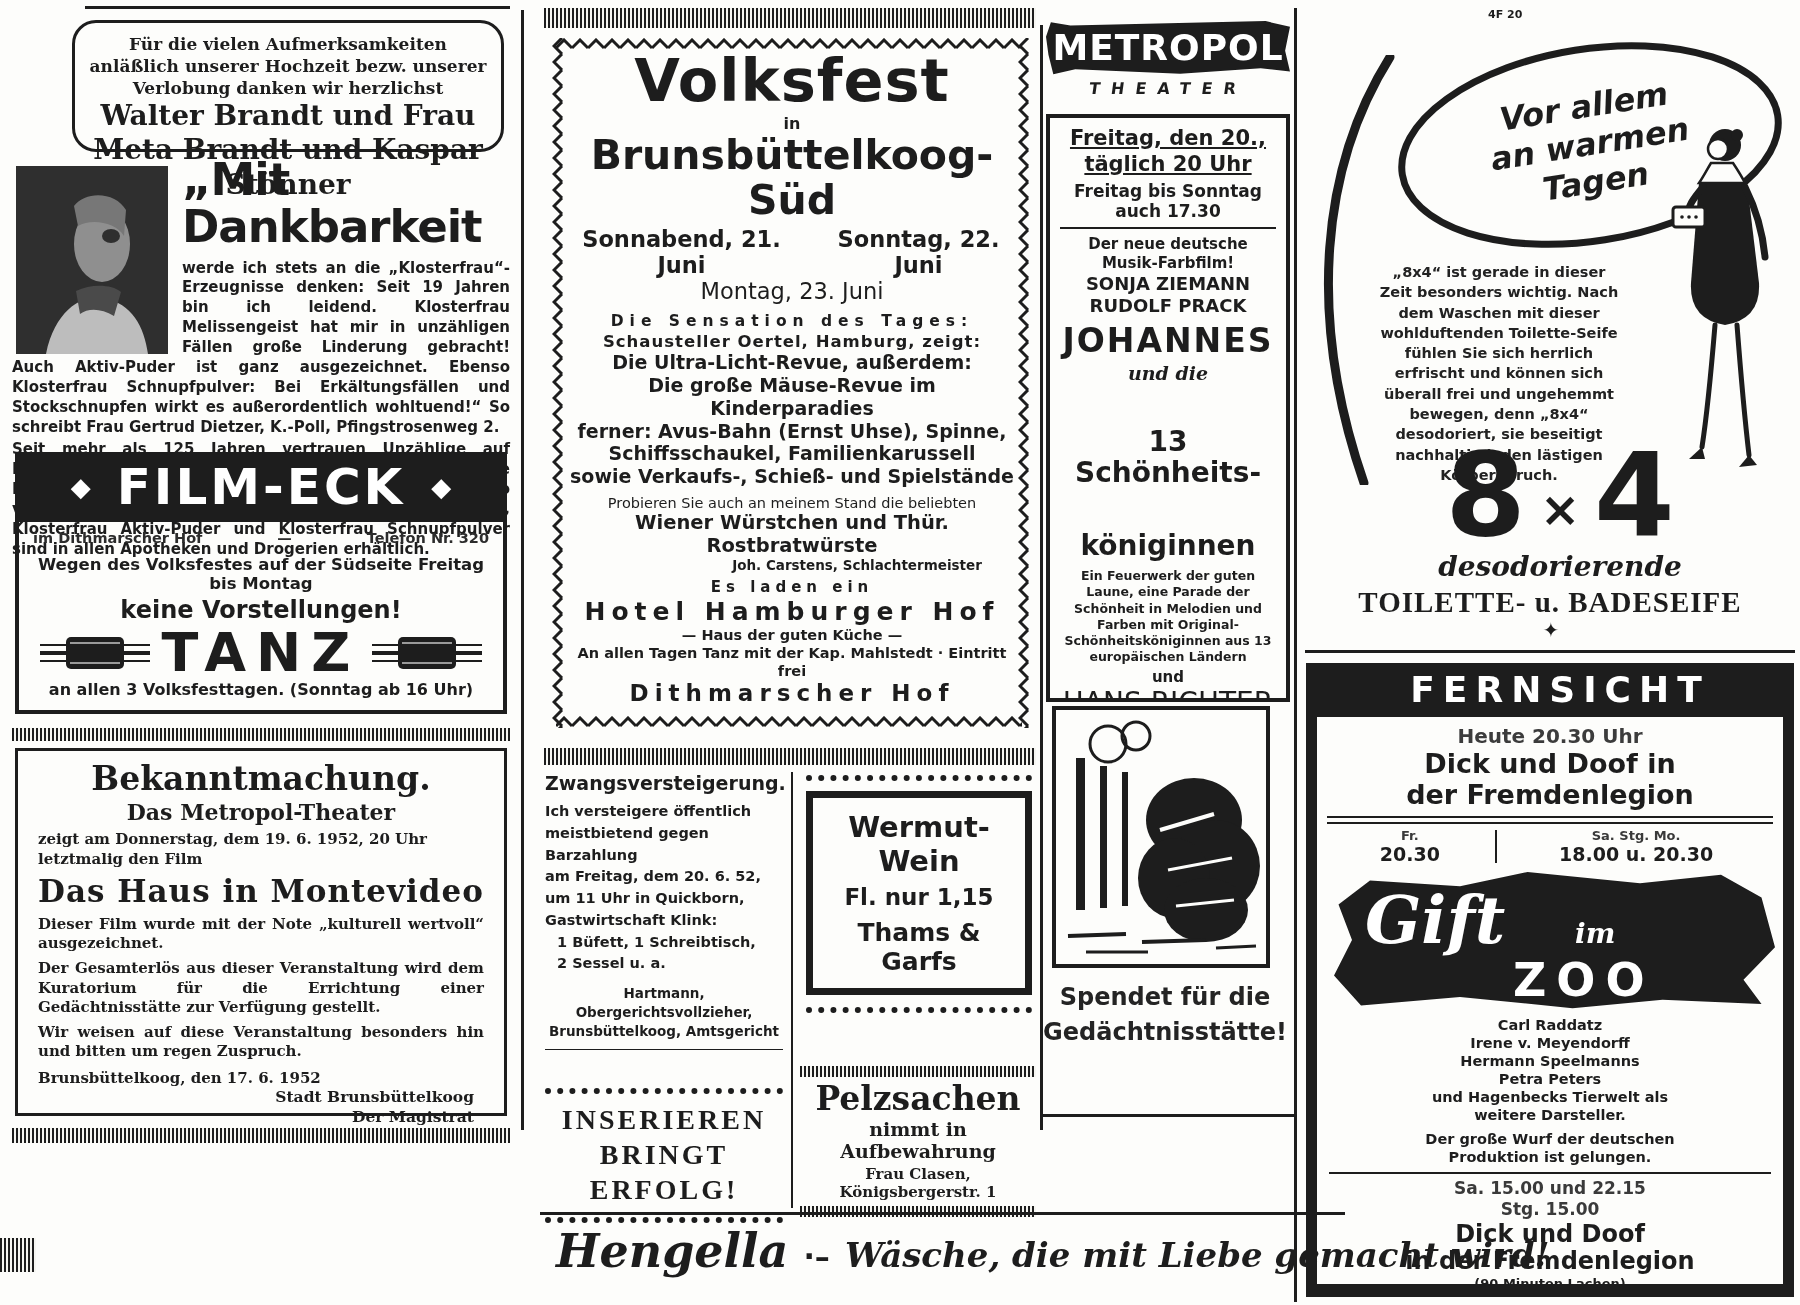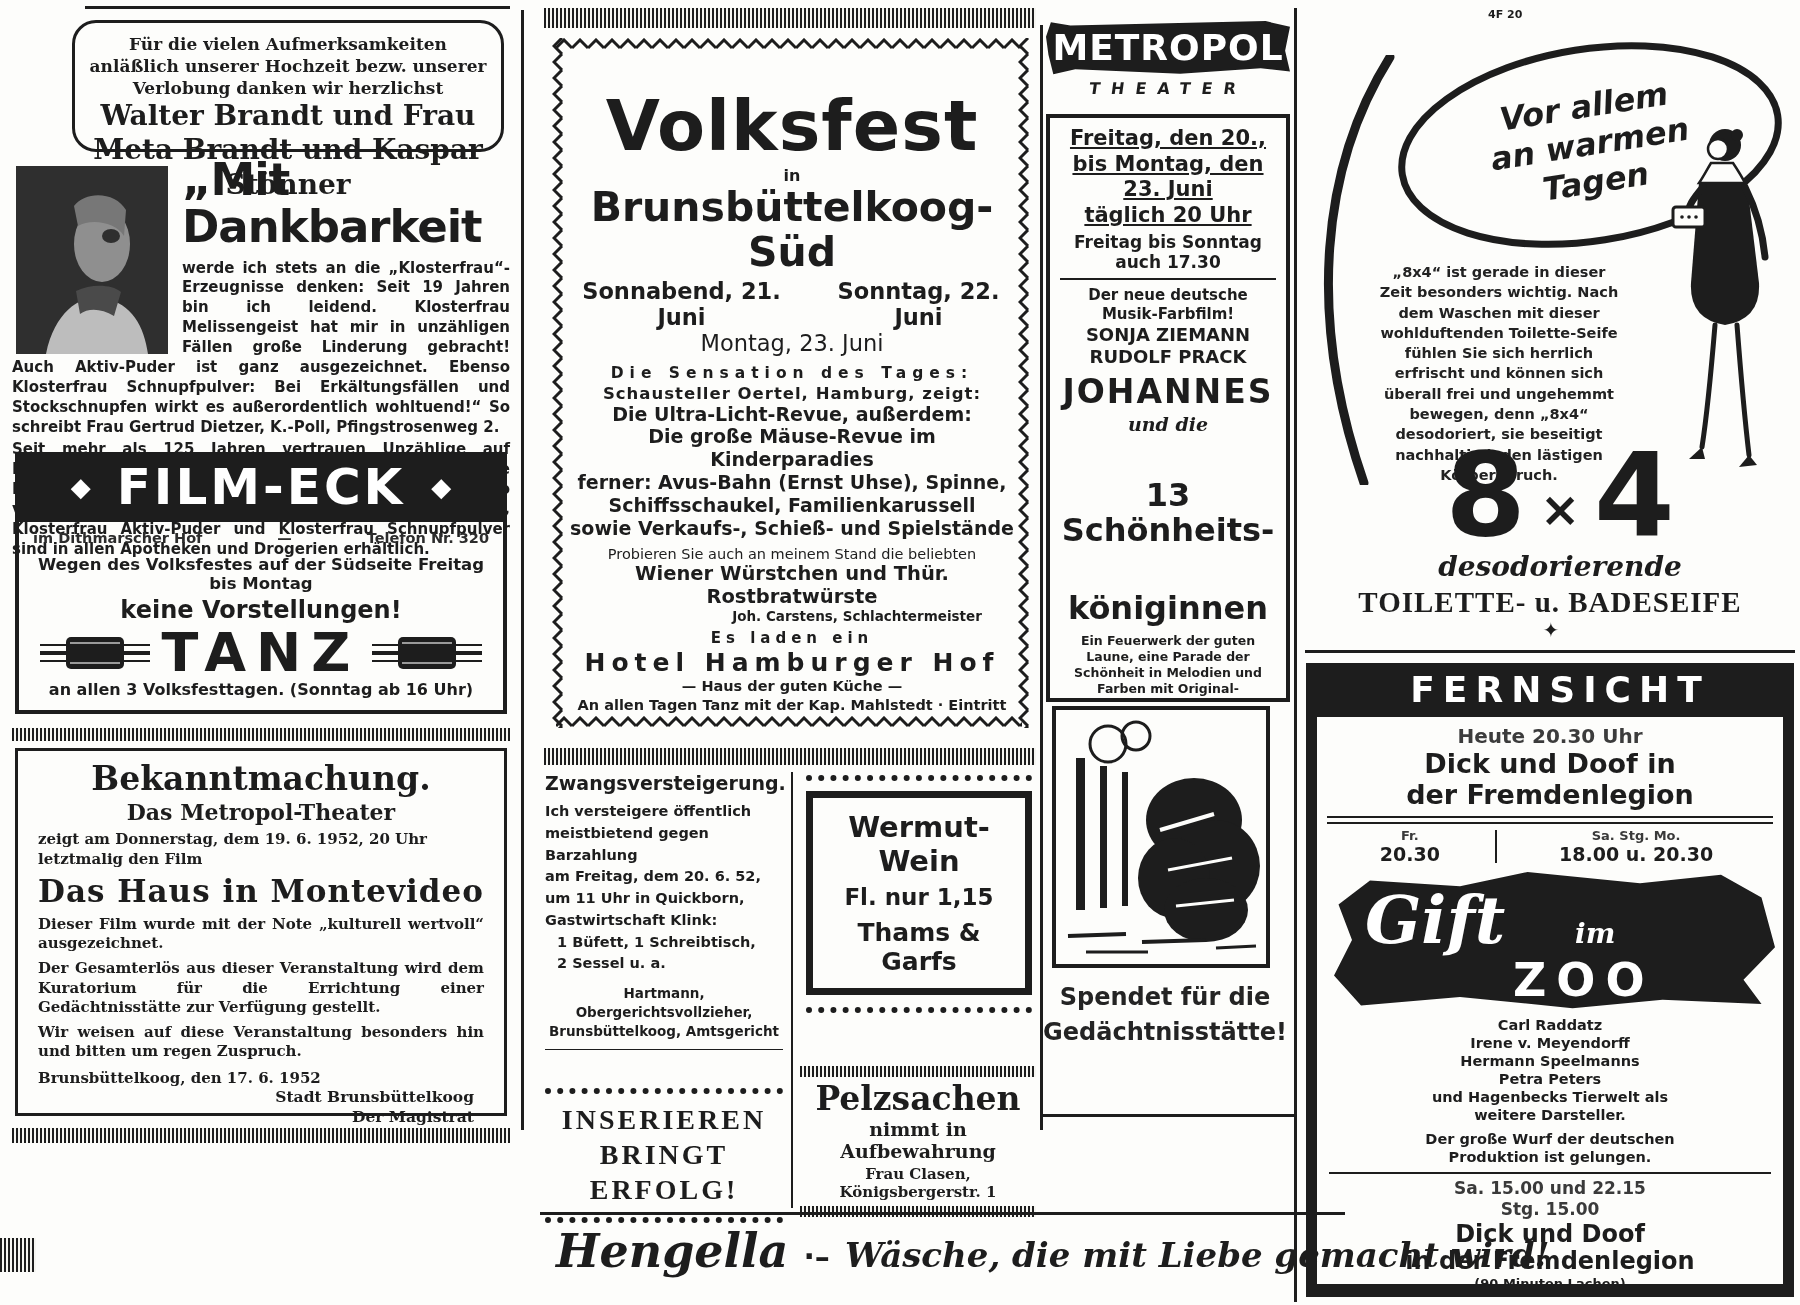--- a/index.html
+++ b/index.html
@@ -55,21 +55,21 @@
   #vline-sub { left:791px; top:772px; width:2px; height:436px; }
   #bottom-rule { left:540px; top:1212px; width:805px; height:3px; }
   #met-rule { left:1040px; top:1114px; width:256px; height:3px; }
   #right-rule { left:1305px; top:650px; width:490px; height:3px; }
 
   
   #hatch-c-top { left:544px; top:8px; width:492px; height:20px; }
   #hatch-c-mid { left:544px; top:748px; width:492px; height:17px; }
 
   #volksfest-ad { left:570px; top:50px; width:444px; height:664px; text-align:center; overflow:hidden; }
-  .v-title { font-size:70px; font-weight:800; line-height:1.05; letter-spacing:1px;margin-top:40px; }
+  .v-title { font-size:59px; font-weight:800; line-height:1.05; letter-spacing:1px; }
   .v-in { font-size:16px; font-weight:700; margin-top:2px; }
   .v-place { font-size:41px; font-weight:800; line-height:1.1; }
   .v-dates { display:flex; justify-content:center; gap:30px; font-size:22.5px; font-weight:800; margin-top:3px; }
   .v-date2 { font-size:22.5px; font-weight:400; }
   .v-sens { font-size:15.5px; font-weight:700; letter-spacing:6px; margin-top:8px; }
   .v-show { font-size:16.5px; font-weight:700; letter-spacing:1px; margin-top:2px; }
   .v-attr { font-size:19px; font-weight:800; line-height:1.2; }
   .v-s1 { font-size:14.5px; font-weight:400; margin-top:7px; }
   .v-s2 { font-size:19.5px; font-weight:800; }
   .v-s3 { font-size:13.5px; font-weight:700; padding-left:130px; }
@@ -115,21 +115,21 @@
     clip-path:polygon(0% 30%, 2% 4%, 10% 10%, 90% 2%, 100% 12%, 98% 55%, 100% 92%, 88% 86%, 55% 96%, 12% 88%, 3% 97%, 1% 62%); }
   .mb-theater { text-align:center; font-size:16px; font-weight:700; letter-spacing:11px; transform:skewX(-8deg); margin-top:3px; }
   #met-box { left:1046px; top:114px; width:244px; height:588px; border:4px solid #1d1d1d; padding:8px 8px 0; text-align:center; overflow:hidden; }
   .m-time { font-size:21px; font-weight:800; line-height:1.22;text-decoration:underline; }
   .m-extra { font-size:17px; font-weight:800; margin-top:4px; }
   .m-hr { border-top:2.5px solid #1d1d1d; margin:6px 2px; }
   .m-intro { font-size:15px; font-weight:700; line-height:1.25; }
   .m-star { font-size:18px; font-weight:800; line-height:1.25; }
   .m-film { font-size:33px; font-weight:800; letter-spacing:2px; margin-top:3px; }
   .m-conn { font-family:"DejaVu Serif",serif; font-style:italic; font-size:19px; font-weight:bold; margin:2px 0; }
-  .m-film2 { font-size:32px; font-weight:800; line-height:1.1;margin-top:43px; }
+  .m-film2 { font-size:28px; font-weight:800; line-height:1.1;margin-top:43px; }
   .m-desc { font-size:12.5px; font-weight:700; line-height:1.3; margin-top:6px; text-align:center; }
   .m-and { font-size:15px; font-weight:700; margin-top:2px; }
   .m-feat { font-size:28px; font-weight:400; }
   .m-cast { font-size:14px; font-weight:700; line-height:1.22; }
 
   #tree-pic { left:1052px; top:706px; width:218px; height:262px; border:4px solid #1d1d1d; background:#fdfdfb; }
   #spendet { left:1040px; top:980px; width:250px; text-align:center; font-size:24px; font-weight:700; line-height:1.45; color:#242424; }
 
   
   #corner-mark { left:1488px; top:8px; font-size:11px; font-weight:700; }
@@ -356,21 +356,20 @@
     <span class="h-slogan">Wäsche, die mit Liebe gemacht wird!</span>
   </div>
 
   <div class="abs" id="met-banner">
     <div class="mb-ribbon">METROPOL</div>
     <div class="mb-theater">THEATER</div>
   </div>
 
   <div class="abs" id="met-box">
     <div class="m-time">Freitag, den 20.,</div>
-    <div class="m-time">bis Montag, den 23. Juni</div>
     <div class="m-time">täglich 20 Uhr</div>
     <div class="m-extra">Freitag bis Sonntag auch 17.30</div>
     <div class="m-hr"></div>
     <div class="m-intro">Der neue deutsche</div>
     <div class="m-intro">Musik-Farbfilm!</div>
     <div class="m-star">SONJA ZIEMANN</div>
     <div class="m-star">RUDOLF PRACK</div>
     <div class="m-film">JOHANNES</div>
     <div class="m-conn">und die</div>
     <div class="m-film2">13 Schönheits-</div>

